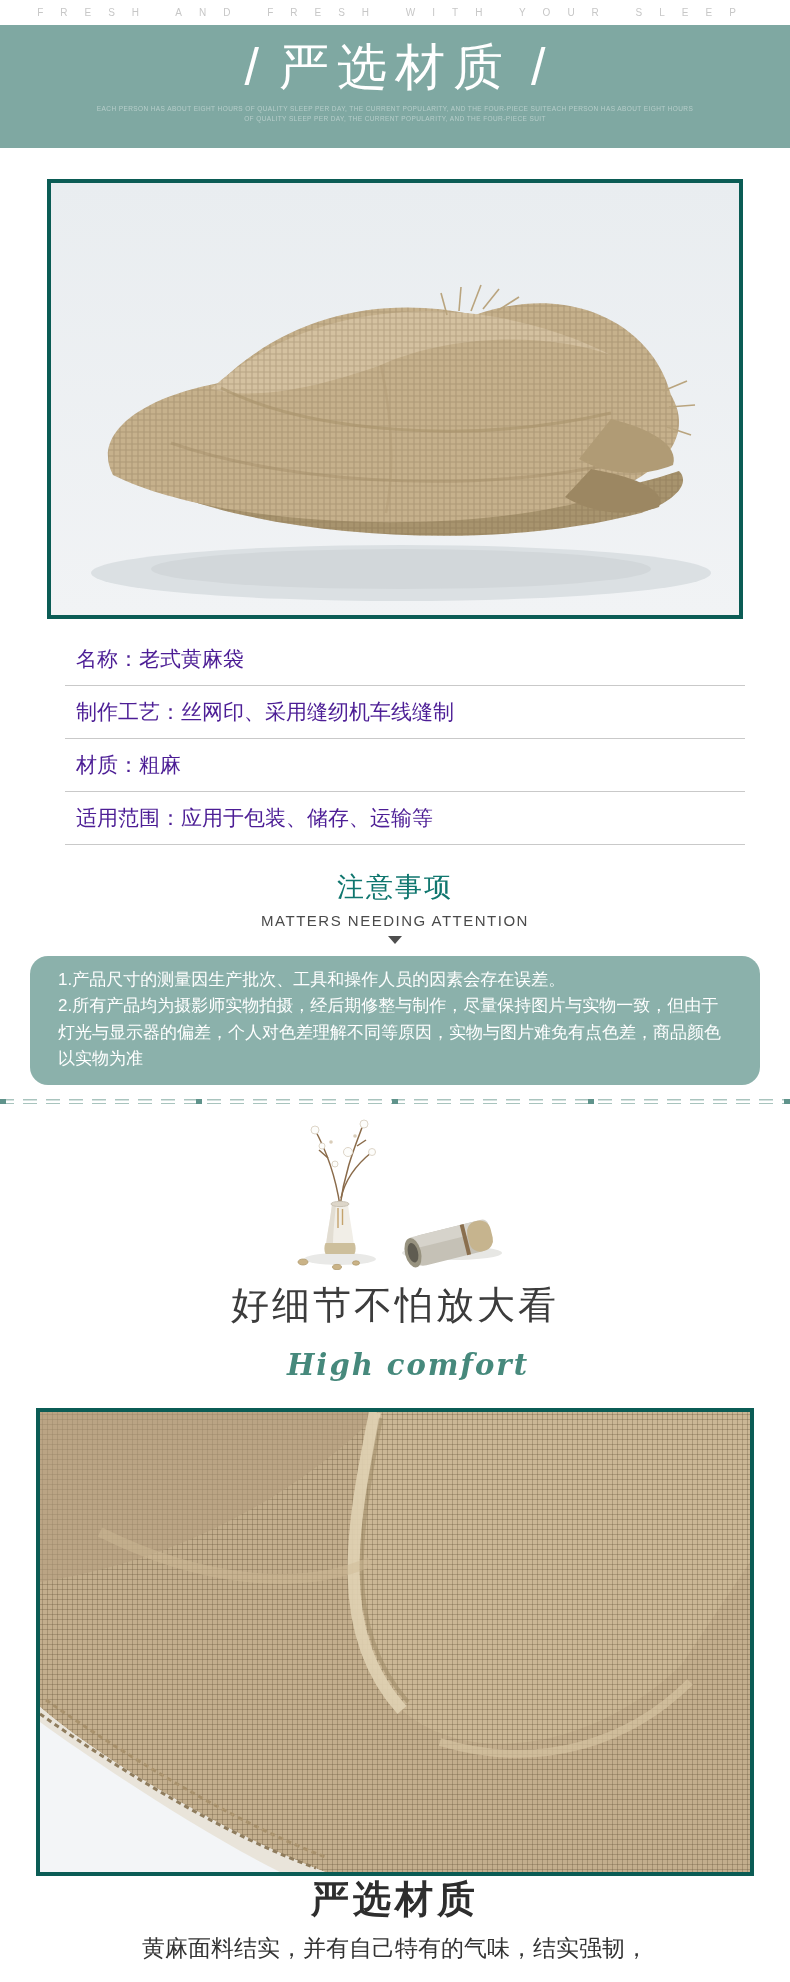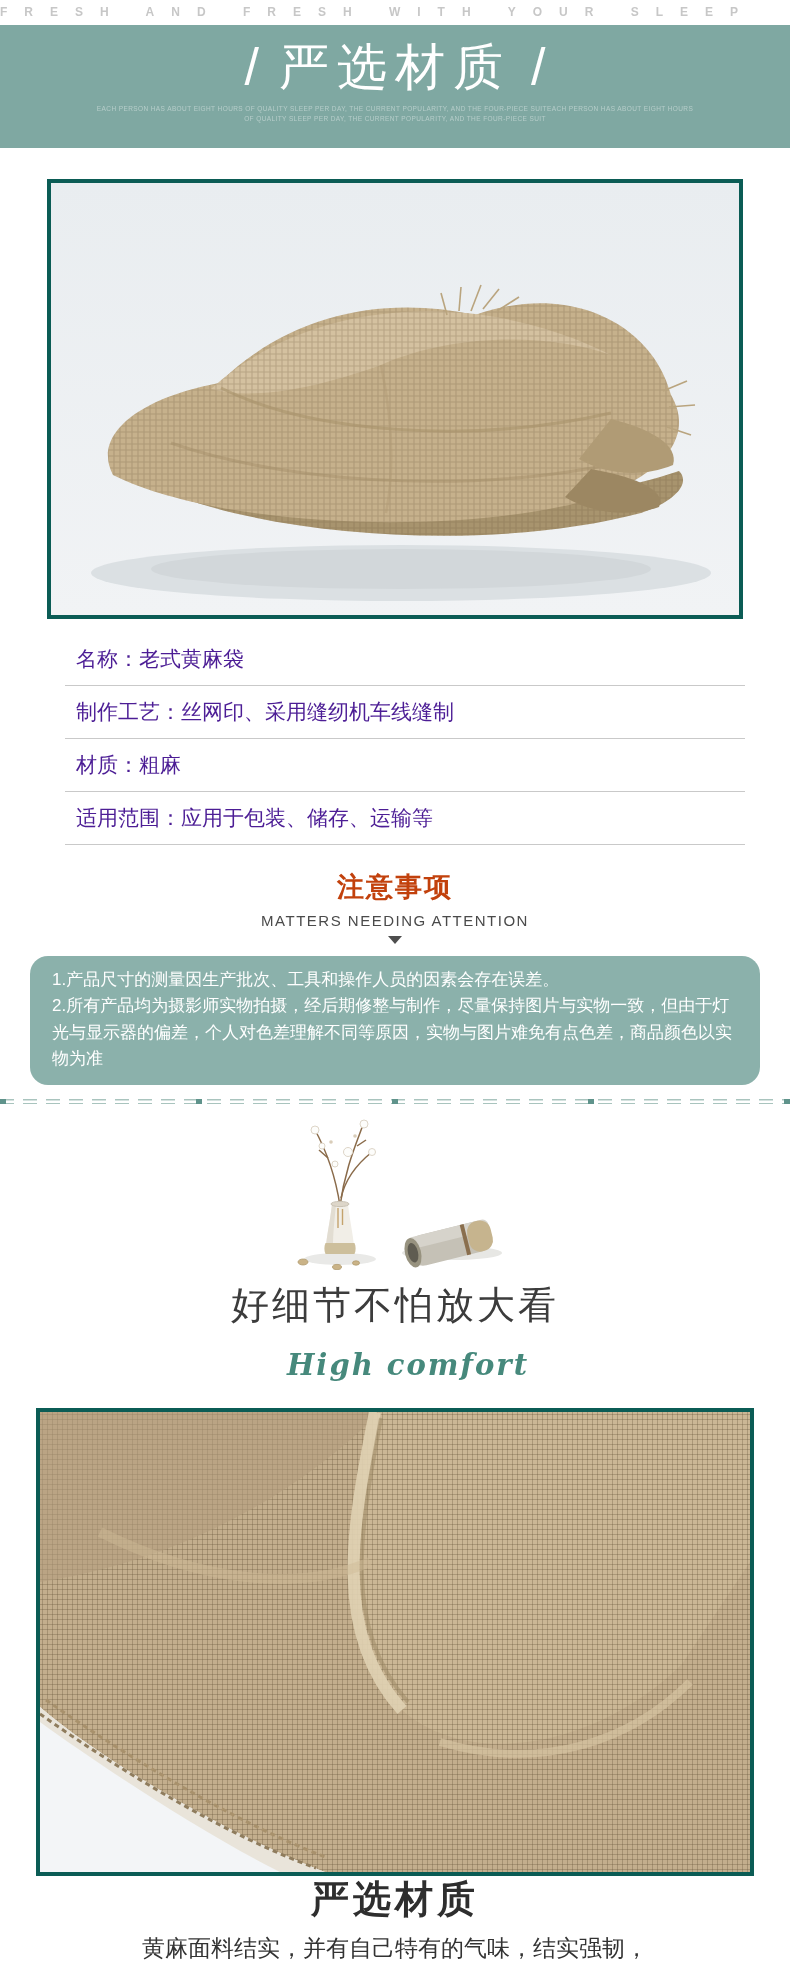--- a/index.html
+++ b/index.html
@@ -1,47 +1,47 @@
 <!DOCTYPE html>
 <html lang="zh"><head>
 <meta charset="utf-8">
 <style>
   html,body{margin:0;padding:0;background:#fff;}
   body{width:790px;font-family:"Liberation Sans","DejaVu Sans",sans-serif;-webkit-font-smoothing:antialiased;}
   .page{width:790px;overflow:hidden;}
 
   
-  .top-strip{height:25px;line-height:25px;white-space:nowrap;overflow:hidden;
-    font-size:12px;color:#c7c7c7;letter-spacing:17px;font-weight:bold;}
+  .top-strip{height:25px;line-height:25px;text-align:center;white-space:nowrap;overflow:hidden;
+    font-size:10px;color:#c7c7c7;letter-spacing:17px;font-weight:normal;}
 
   
   .hero{height:123px;background:#7fa8a2;text-align:center;padding-top:0;}
   .hero-title-row{display:flex;justify-content:center;align-items:center;gap:20px;padding-top:12px;}
   .hero-slash{color:#fff;font-size:52px;font-weight:300;line-height:60px;}
   .hero-title{color:#fff;font-size:50px;font-weight:300;letter-spacing:8px;line-height:60px;}
   .hero-sub{margin-top:7px;color:rgba(255,255,255,.42);font-size:6.5px;line-height:10px;letter-spacing:.4px;}
 
   
   .photo-frame{border:4px solid #0b5c55;margin:31px auto 0;background:#edf0f3;display:block;}
   .frame1{width:688px;height:432px;}
   .frame2{width:710px;height:460px;margin-top:26px;background:#c3ae8d;}
   .photo-frame svg{display:block;}
 
   
   .specs{list-style:none;margin:14px 45px 0 65px;padding:0;}
   .specs li{font-size:21px;color:#4c1d95;padding:12px 0 12px 11px;border-bottom:1px solid #c9c9c9;}
 
   
   .notice-head{text-align:center;margin-top:24px;}
-  .notice-title{font-size:27px;font-weight:700;color:#c2410c;letter-spacing:2px;}
+  .notice-title{font-size:27px;font-weight:400;color:#0f766e;letter-spacing:2px;}
   .notice-sub{margin-top:7px;font-size:15px;color:#4a4a4a;letter-spacing:1.5px;}
   .down-arrow{width:0;height:0;margin:7px auto 0;border-left:7px solid transparent;
     border-right:7px solid transparent;border-top:8px solid #4e4e4e;}
   .notice-box{margin:12px 30px 0;background:#8bb1ab;border-radius:18px;color:#fff;
-    font-size:17px;line-height:1.55;padding:11px 22px 13px;}
+    font-size:17px;line-height:1.55;padding:11px 28px 13px;}
   .notice-box p{margin:0;}
 
   
   .pattern-divider{margin-top:14px;height:5px;
     background:
       repeating-linear-gradient(90deg,#5f938b 0 6px,rgba(0,0,0,0) 6px 196px),
       repeating-linear-gradient(90deg,#a9c4be 0 14px,rgba(0,0,0,0) 14px 23px) 0 0/100% 1.5px no-repeat,
       repeating-linear-gradient(90deg,#a9c4be 0 14px,rgba(0,0,0,0) 14px 23px) 0 3.5px/100% 1.5px no-repeat;}
 
   .vase-wrap{width:300px;height:158px;margin:8px auto 0;}

